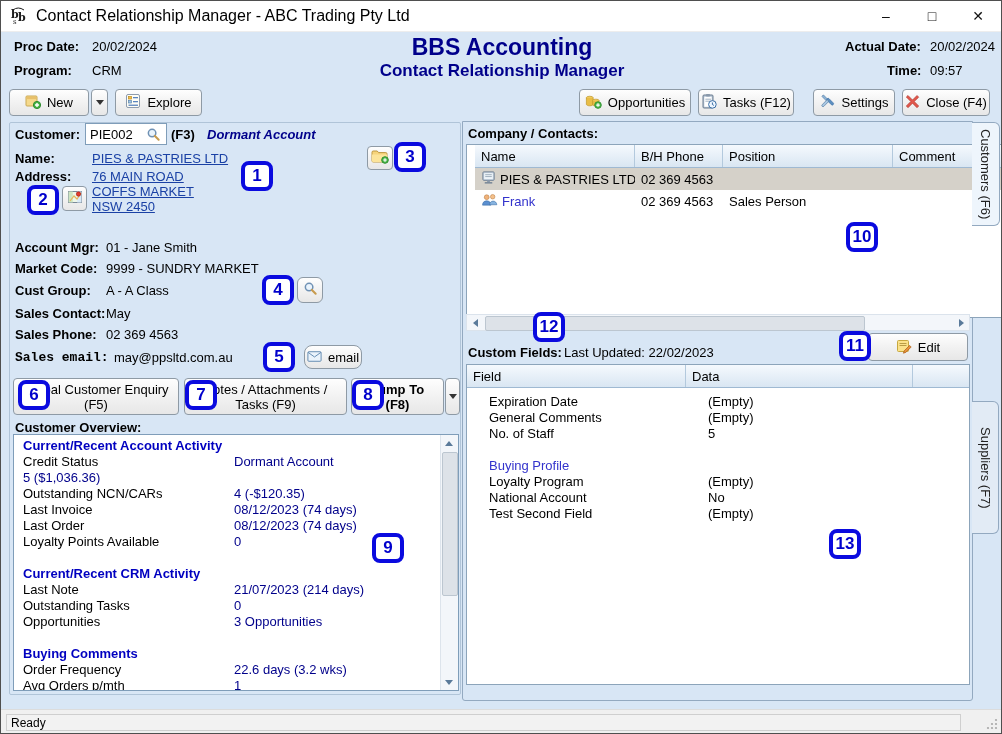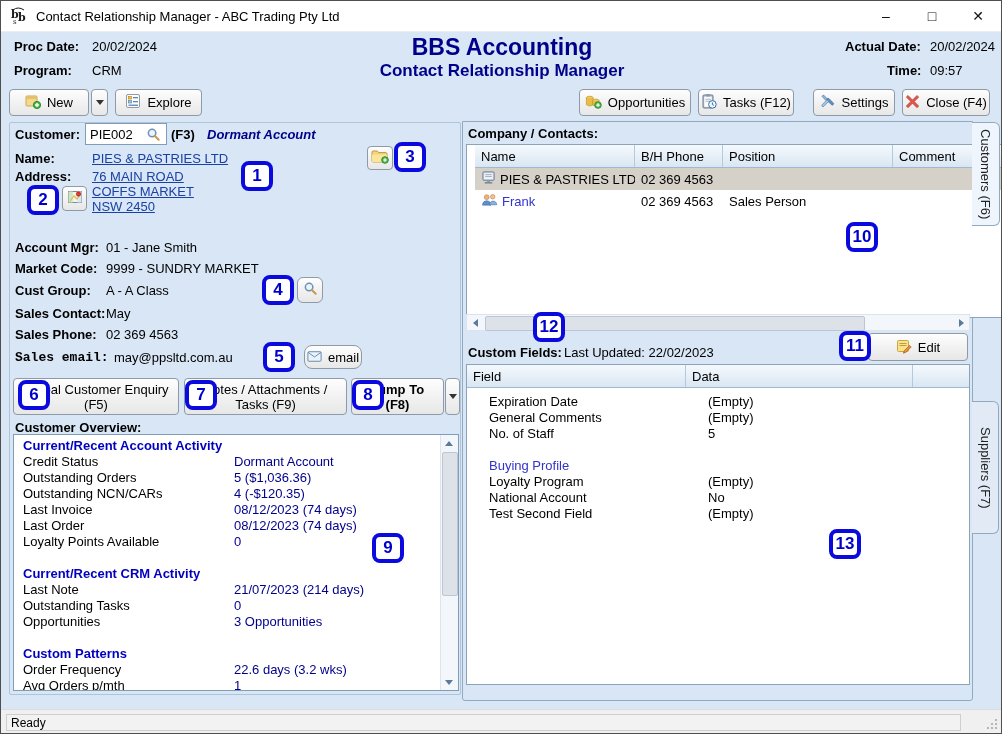--- a/index.html
+++ b/index.html
@@ -12,21 +12,21 @@
   .bold{font-weight:bold;}
   .navy{color:#00008b;}
   .heading-blue{color:#0000c0;font-weight:bold;}
   a.lnk{color:#1a41a5;text-decoration:underline;cursor:pointer;}
   .brightlink{color:#3333cc;cursor:pointer;}
 
   
   .titlebar{position:absolute;top:0;left:0;right:0;height:30px;background:#fff;
     display:flex;align-items:center;border-bottom:1px solid #ededed;}
   .app-icon{margin-left:9px;width:20px;height:18px;}
-  .title-text{margin-left:6px;font-size:13px;}
+  .title-text{margin-left:6px;font-size:16px;}
   .win-controls{margin-left:auto;display:flex;height:100%;}
   .win-btn{width:46px;height:100%;display:flex;align-items:center;justify-content:center;
     font-size:14px;color:#111;cursor:default;}
 
   
   .btn{
     position:absolute;box-sizing:border-box;height:27px;
     border:1px solid #8e9aa5;border-radius:4px;
     background:linear-gradient(#fefefe,#f3f3f3 45%,#e7e7e7);
     display:flex;align-items:center;justify-content:center;gap:6px;
@@ -299,21 +299,20 @@
   <span class="abs bold" style="left:14px;top:419px;">Customer Overview:</span>
 
   <div class="ovpanel">
     <div class="ovcontent">
       <div class="ov-head heading-blue">Current/Recent Account Activity</div>
       <div class="ov-row">
           <span class="ov-label">Credit Status</span>
           <span class="ov-val">Dormant Account</span>
         </div>
       <div class="ov-row">
-          <span class="ov-label">Outstanding Orders</span>
           <span class="ov-val">5 ($1,036.36)</span>
         </div>
       <div class="ov-row">
           <span class="ov-label">Outstanding NCN/CARs</span>
           <span class="ov-val">4 (-$120.35)</span>
         </div>
       <div class="ov-row">
           <span class="ov-label">Last Invoice</span>
           <span class="ov-val">08/12/2023 (74 days)</span>
         </div>
@@ -333,21 +332,21 @@
         </div>
       <div class="ov-row">
           <span class="ov-label">Outstanding Tasks</span>
           <span class="ov-val">0</span>
         </div>
       <div class="ov-row">
           <span class="ov-label">Opportunities</span>
           <span class="ov-val">3 Opportunities</span>
         </div>
       <div class="ov-blank"></div>
-      <div class="ov-head heading-blue">Custom Patterns</div>
+      <div class="ov-head heading-blue">Buying Comments</div>
       <div class="ov-row">
           <span class="ov-label">Order Frequency</span>
           <span class="ov-val">22.6 days (3.2 wks)</span>
         </div>
       <div class="ov-row">
           <span class="ov-label">Avg Orders p/mth</span>
           <span class="ov-val">1</span>
         </div>
     </div>
     <div class="vscroll">

